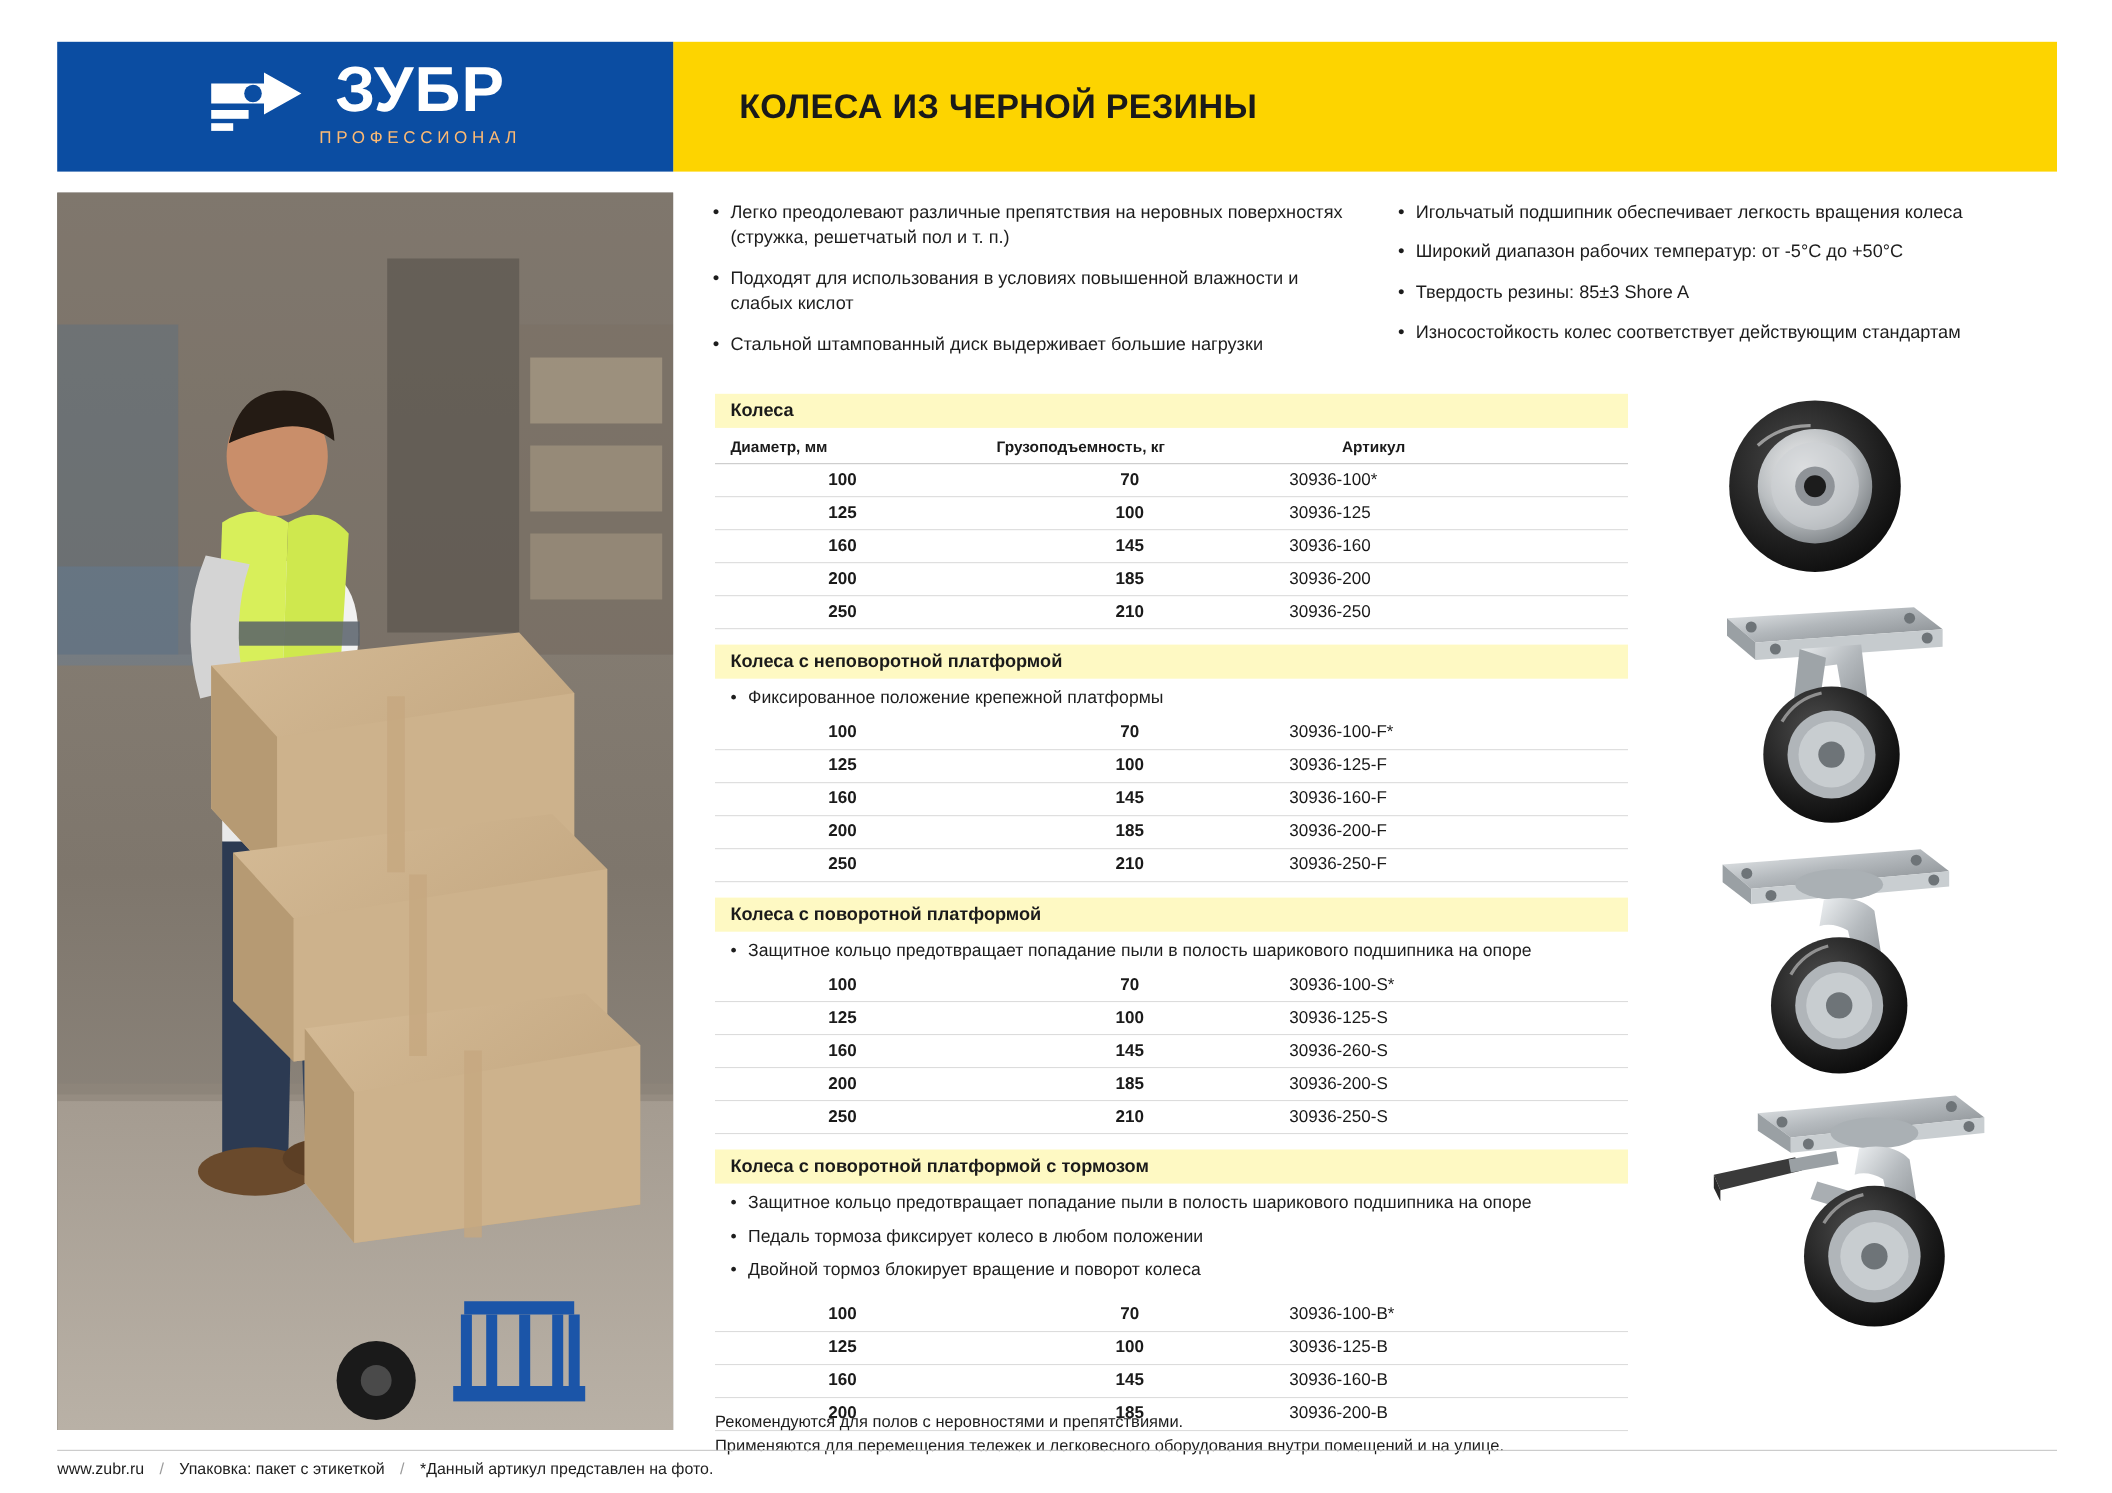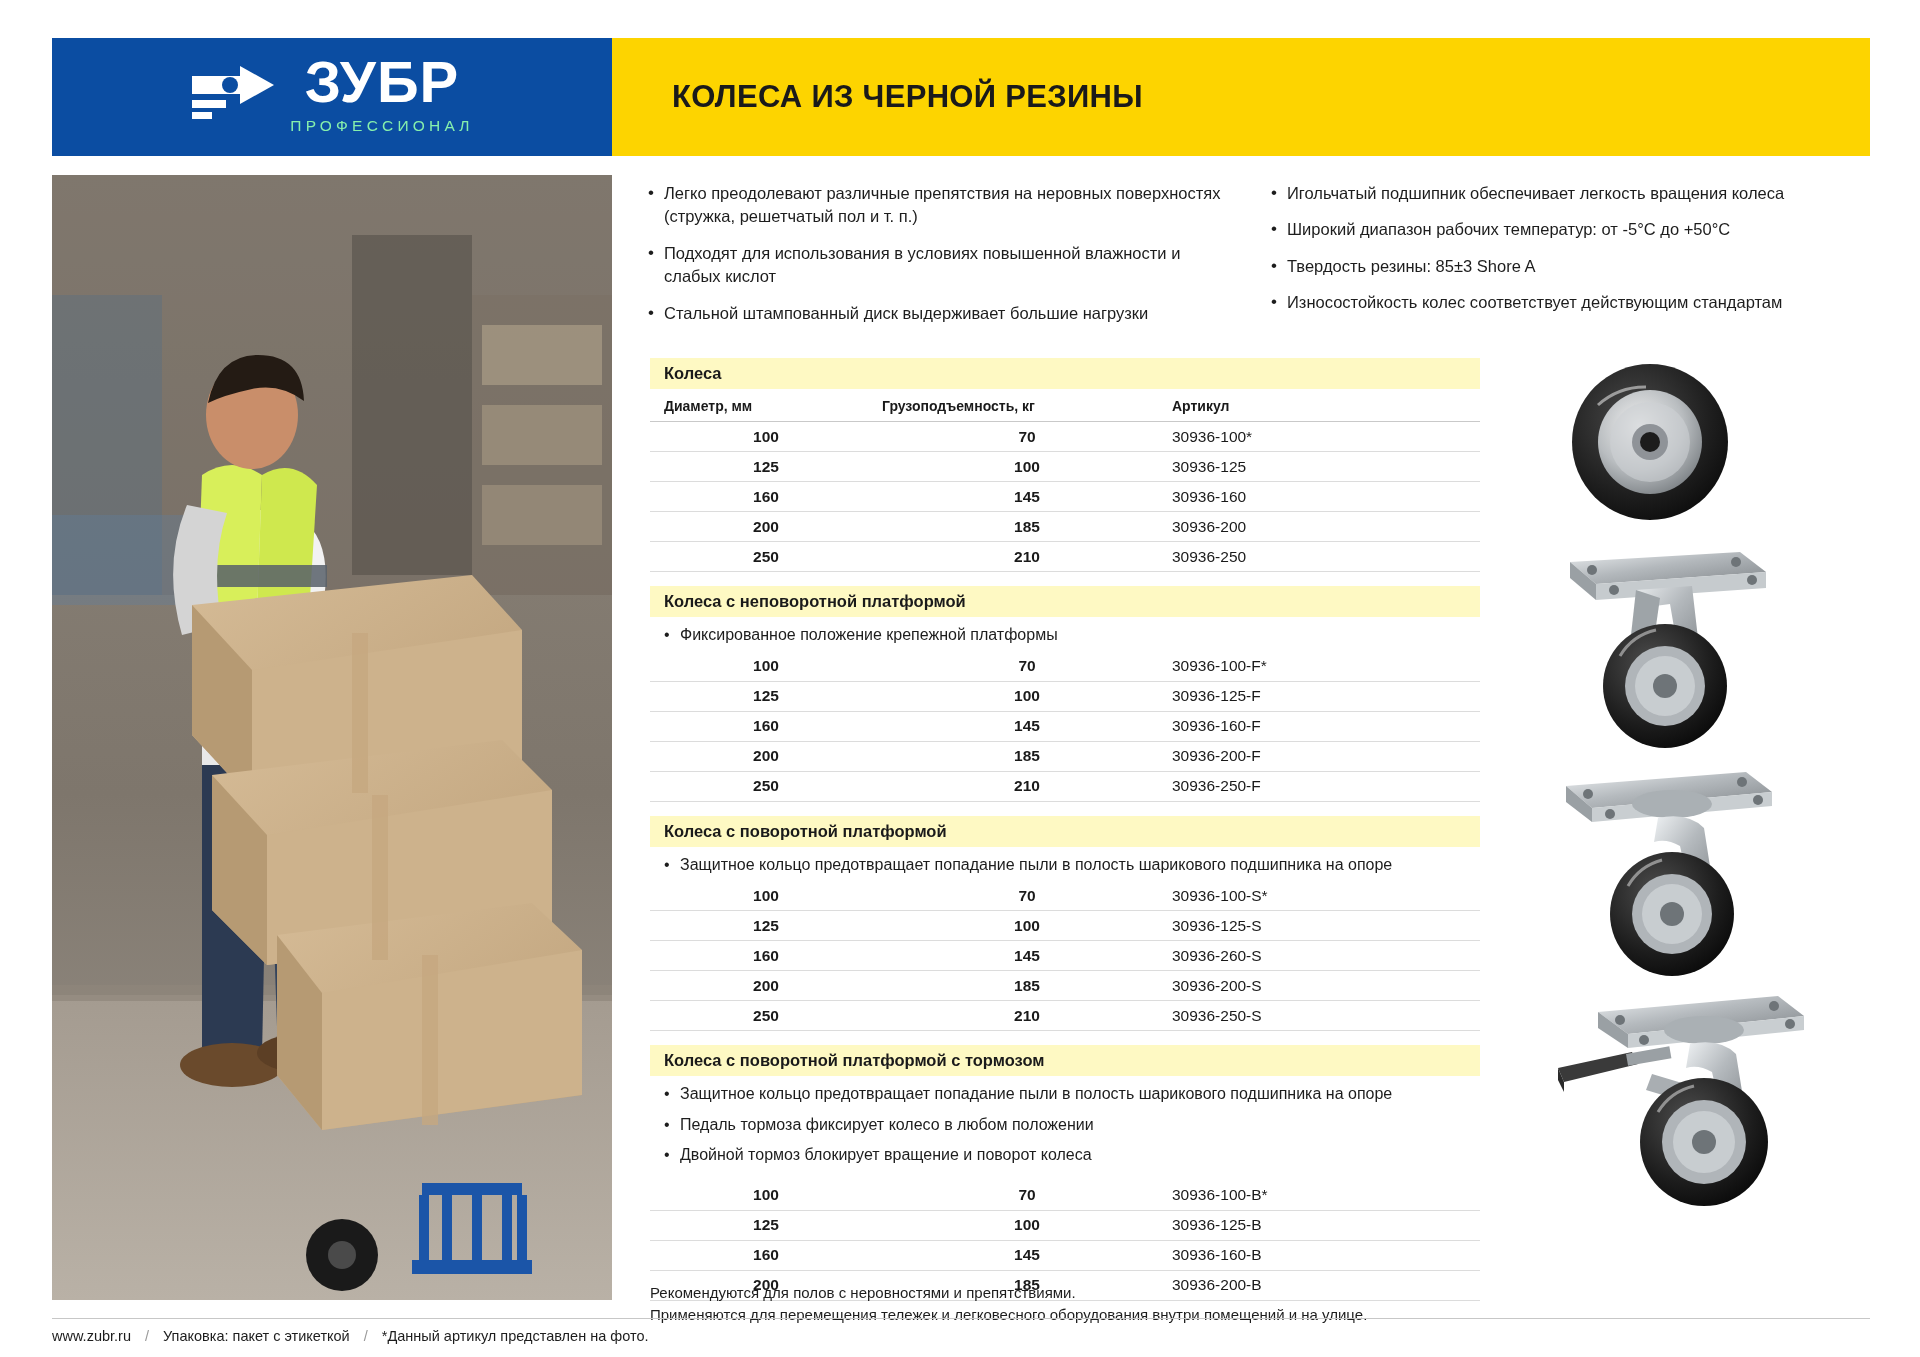--- a/index.html
+++ b/index.html
@@ -62,21 +62,21 @@
   }
   .logo-word {
     font-size: 58px;
     font-weight: bold;
     color: #ffffff;
     letter-spacing: 1px;
     font-family: "Liberation Sans", sans-serif;
   }
   .logo-sub {
     font-size: 15.5px;
-    color: #86efac;
+    color: #fdba74;
     letter-spacing: 4.2px;
     margin-top: 7px;
     font-family: "Liberation Sans", sans-serif;
   }
   .title-block {
     flex: 1;
     background: #fdd400;
     display: flex;
     align-items: center;
     padding-left: 60px;
@@ -147,20 +147,21 @@
     color: #1a1a1a;
     margin-top: 0;
   }
   .col-head {
     display: flex;
     font-size: 14px;
     font-weight: bold;
     color: #1a1a1a;
     padding: 9px 0 7px 0;
     border-bottom: 1px solid #c9c9c9;
+    gap: 24px;
   }
   .c1 { width: 232px; text-align: left; padding-left: 14px; box-sizing: border-box;}
   .c2 { width: 290px; text-align: left; }
   .c3 { flex: 1; text-align: left; }
 
   .row {
     display: flex;
     font-size: 15.5px;
     height: 29px;
     align-items: center;

